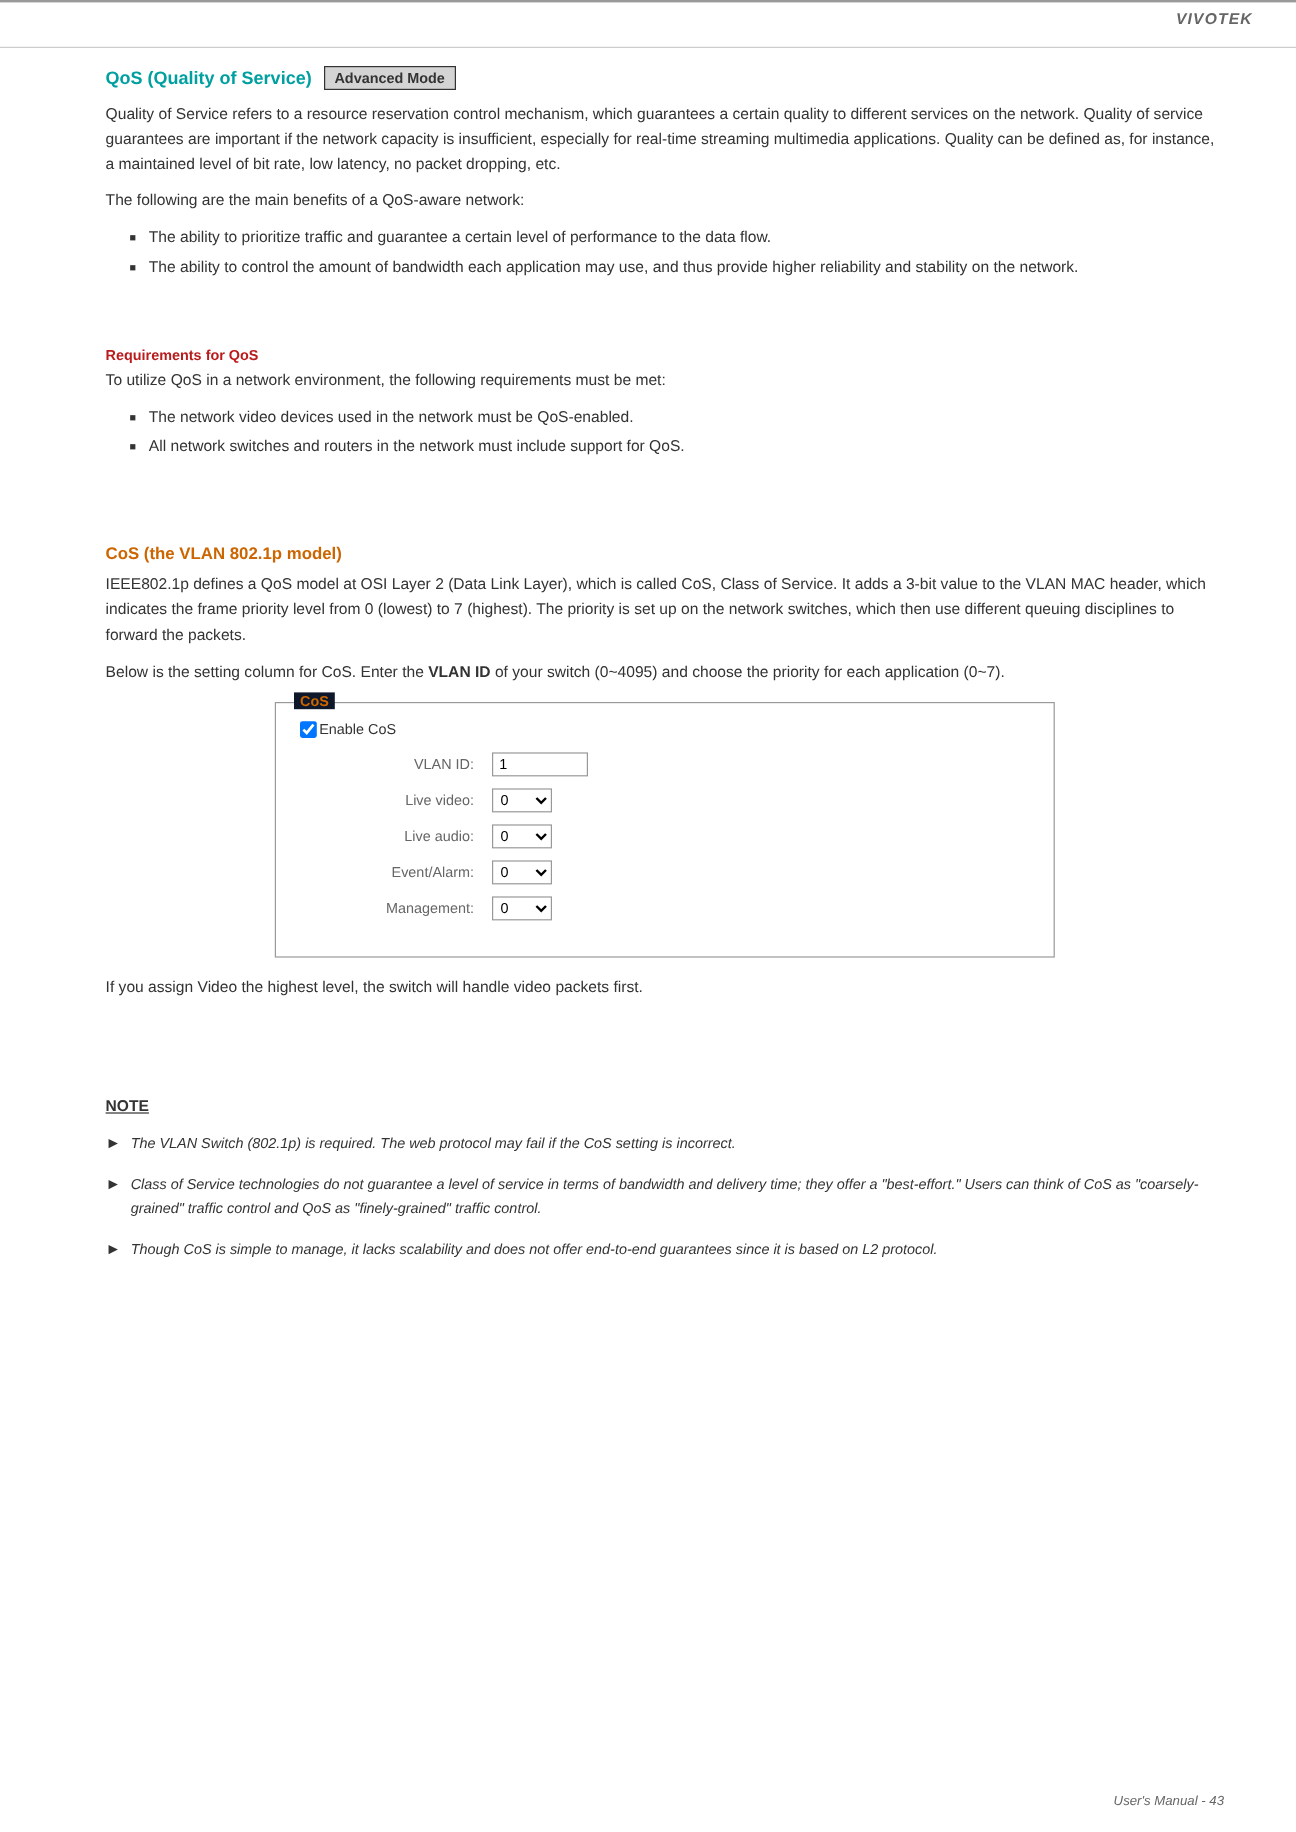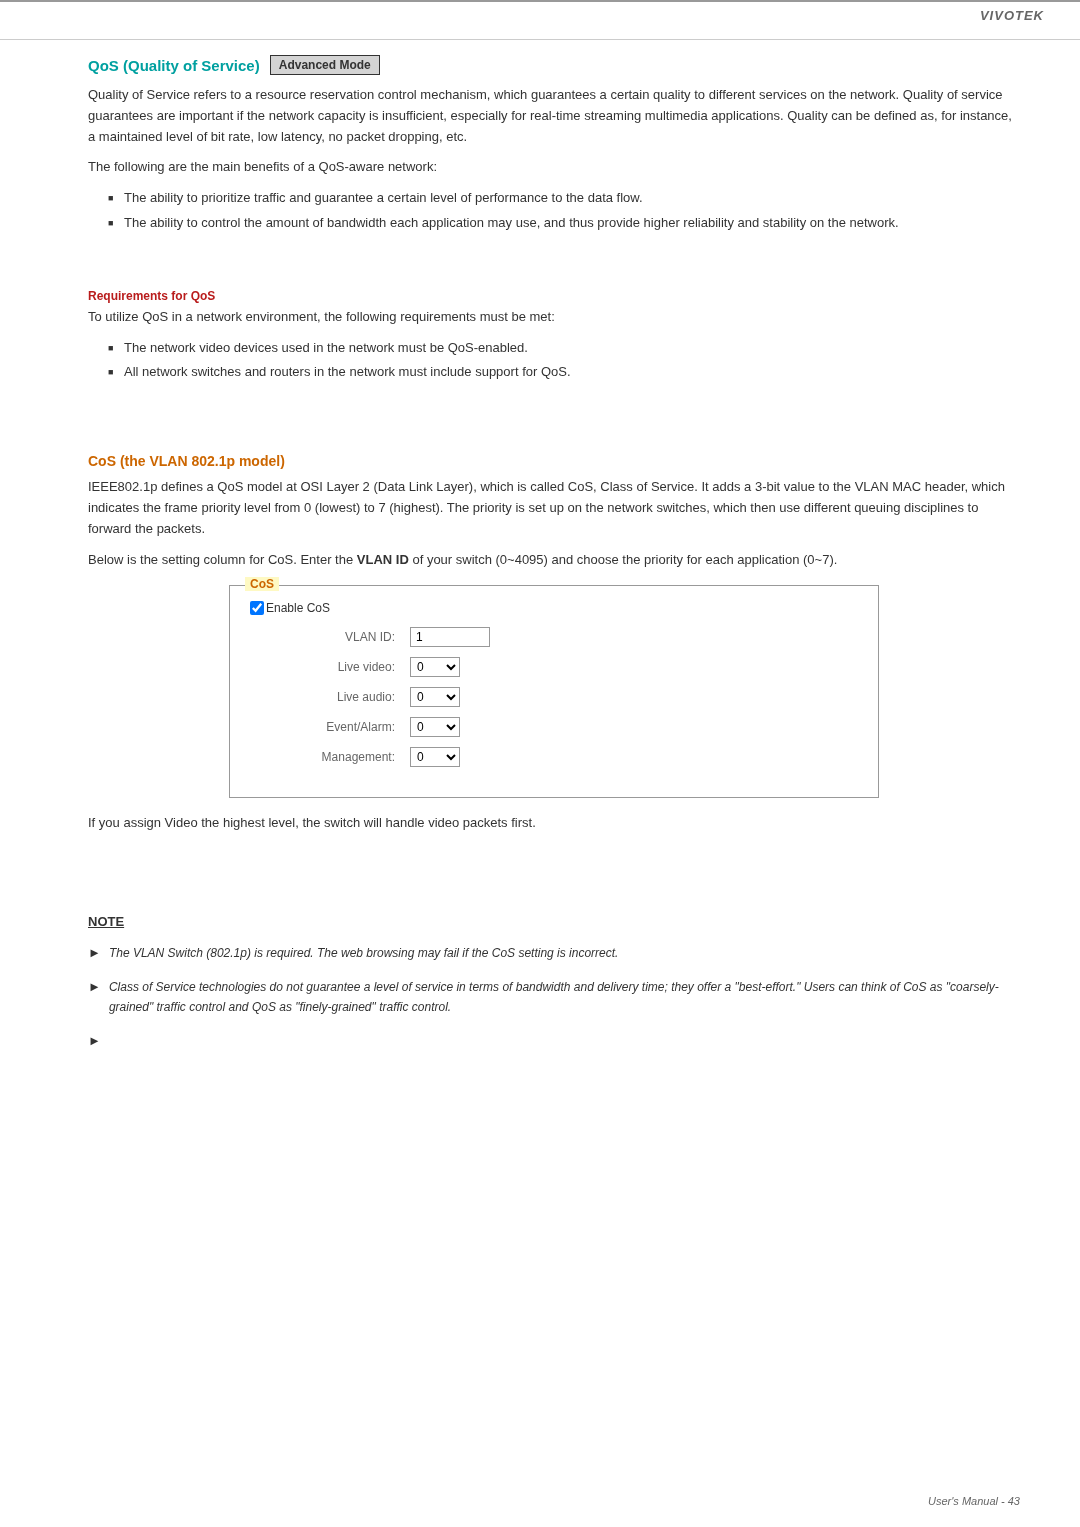--- a/index.html
+++ b/index.html
@@ -97,21 +97,21 @@
       border: 1px solid #999;
       margin: 15px auto;
       width: 650px;
       padding: 15px 20px 20px 20px;
       position: relative;
     }
     .cos-box-title {
       position: absolute;
       top: -9px;
       left: 15px;
-      background: #fef9c3;
+      background: #0f172a;
       padding: 0 5px;
       font-size: 12px;
       color: #cc6600;
       font-weight: bold;
     }
     .cos-row {
       display: flex;
       align-items: center;
       margin-bottom: 10px;
     }
@@ -287,28 +287,29 @@
   <p class="body-text">If you assign Video the highest level, the switch will handle video packets first.</p>
 
   <div class="spacer"></div>
   <div class="spacer"></div>
 
   <div class="note-section">
     <div class="note-title">NOTE</div>
 
     <div class="note-item">
       <span class="note-arrow">►</span>
-      <span class="note-text">The VLAN Switch (802.1p) is required.  The web browsing may fail if the CoS setting is incorrect.</span>
+      <span class="note-text">The VLAN Switch (802.1p) is required.  The web protocol may fail if the CoS setting is incorrect.</span>
     </div>
 
     <div class="note-item">
       <span class="note-arrow">►</span>
       <span class="note-text">Class of Service technologies do not guarantee a level of service in terms of bandwidth and delivery time; they offer a "best-effort." Users can think of CoS as "coarsely-grained" traffic control and QoS as "finely-grained" traffic control.</span>
     </div>
 
     <div class="note-item">
       <span class="note-arrow">►</span>
+      <span class="note-text">Though CoS is simple to manage, it lacks scalability and does not offer end-to-end guarantees since it is based on L2 protocol.</span>
     </div>
   </div>
 
 </div>
 
 <div class="footer">User's Manual - 43</div>
 
 </body></html>

